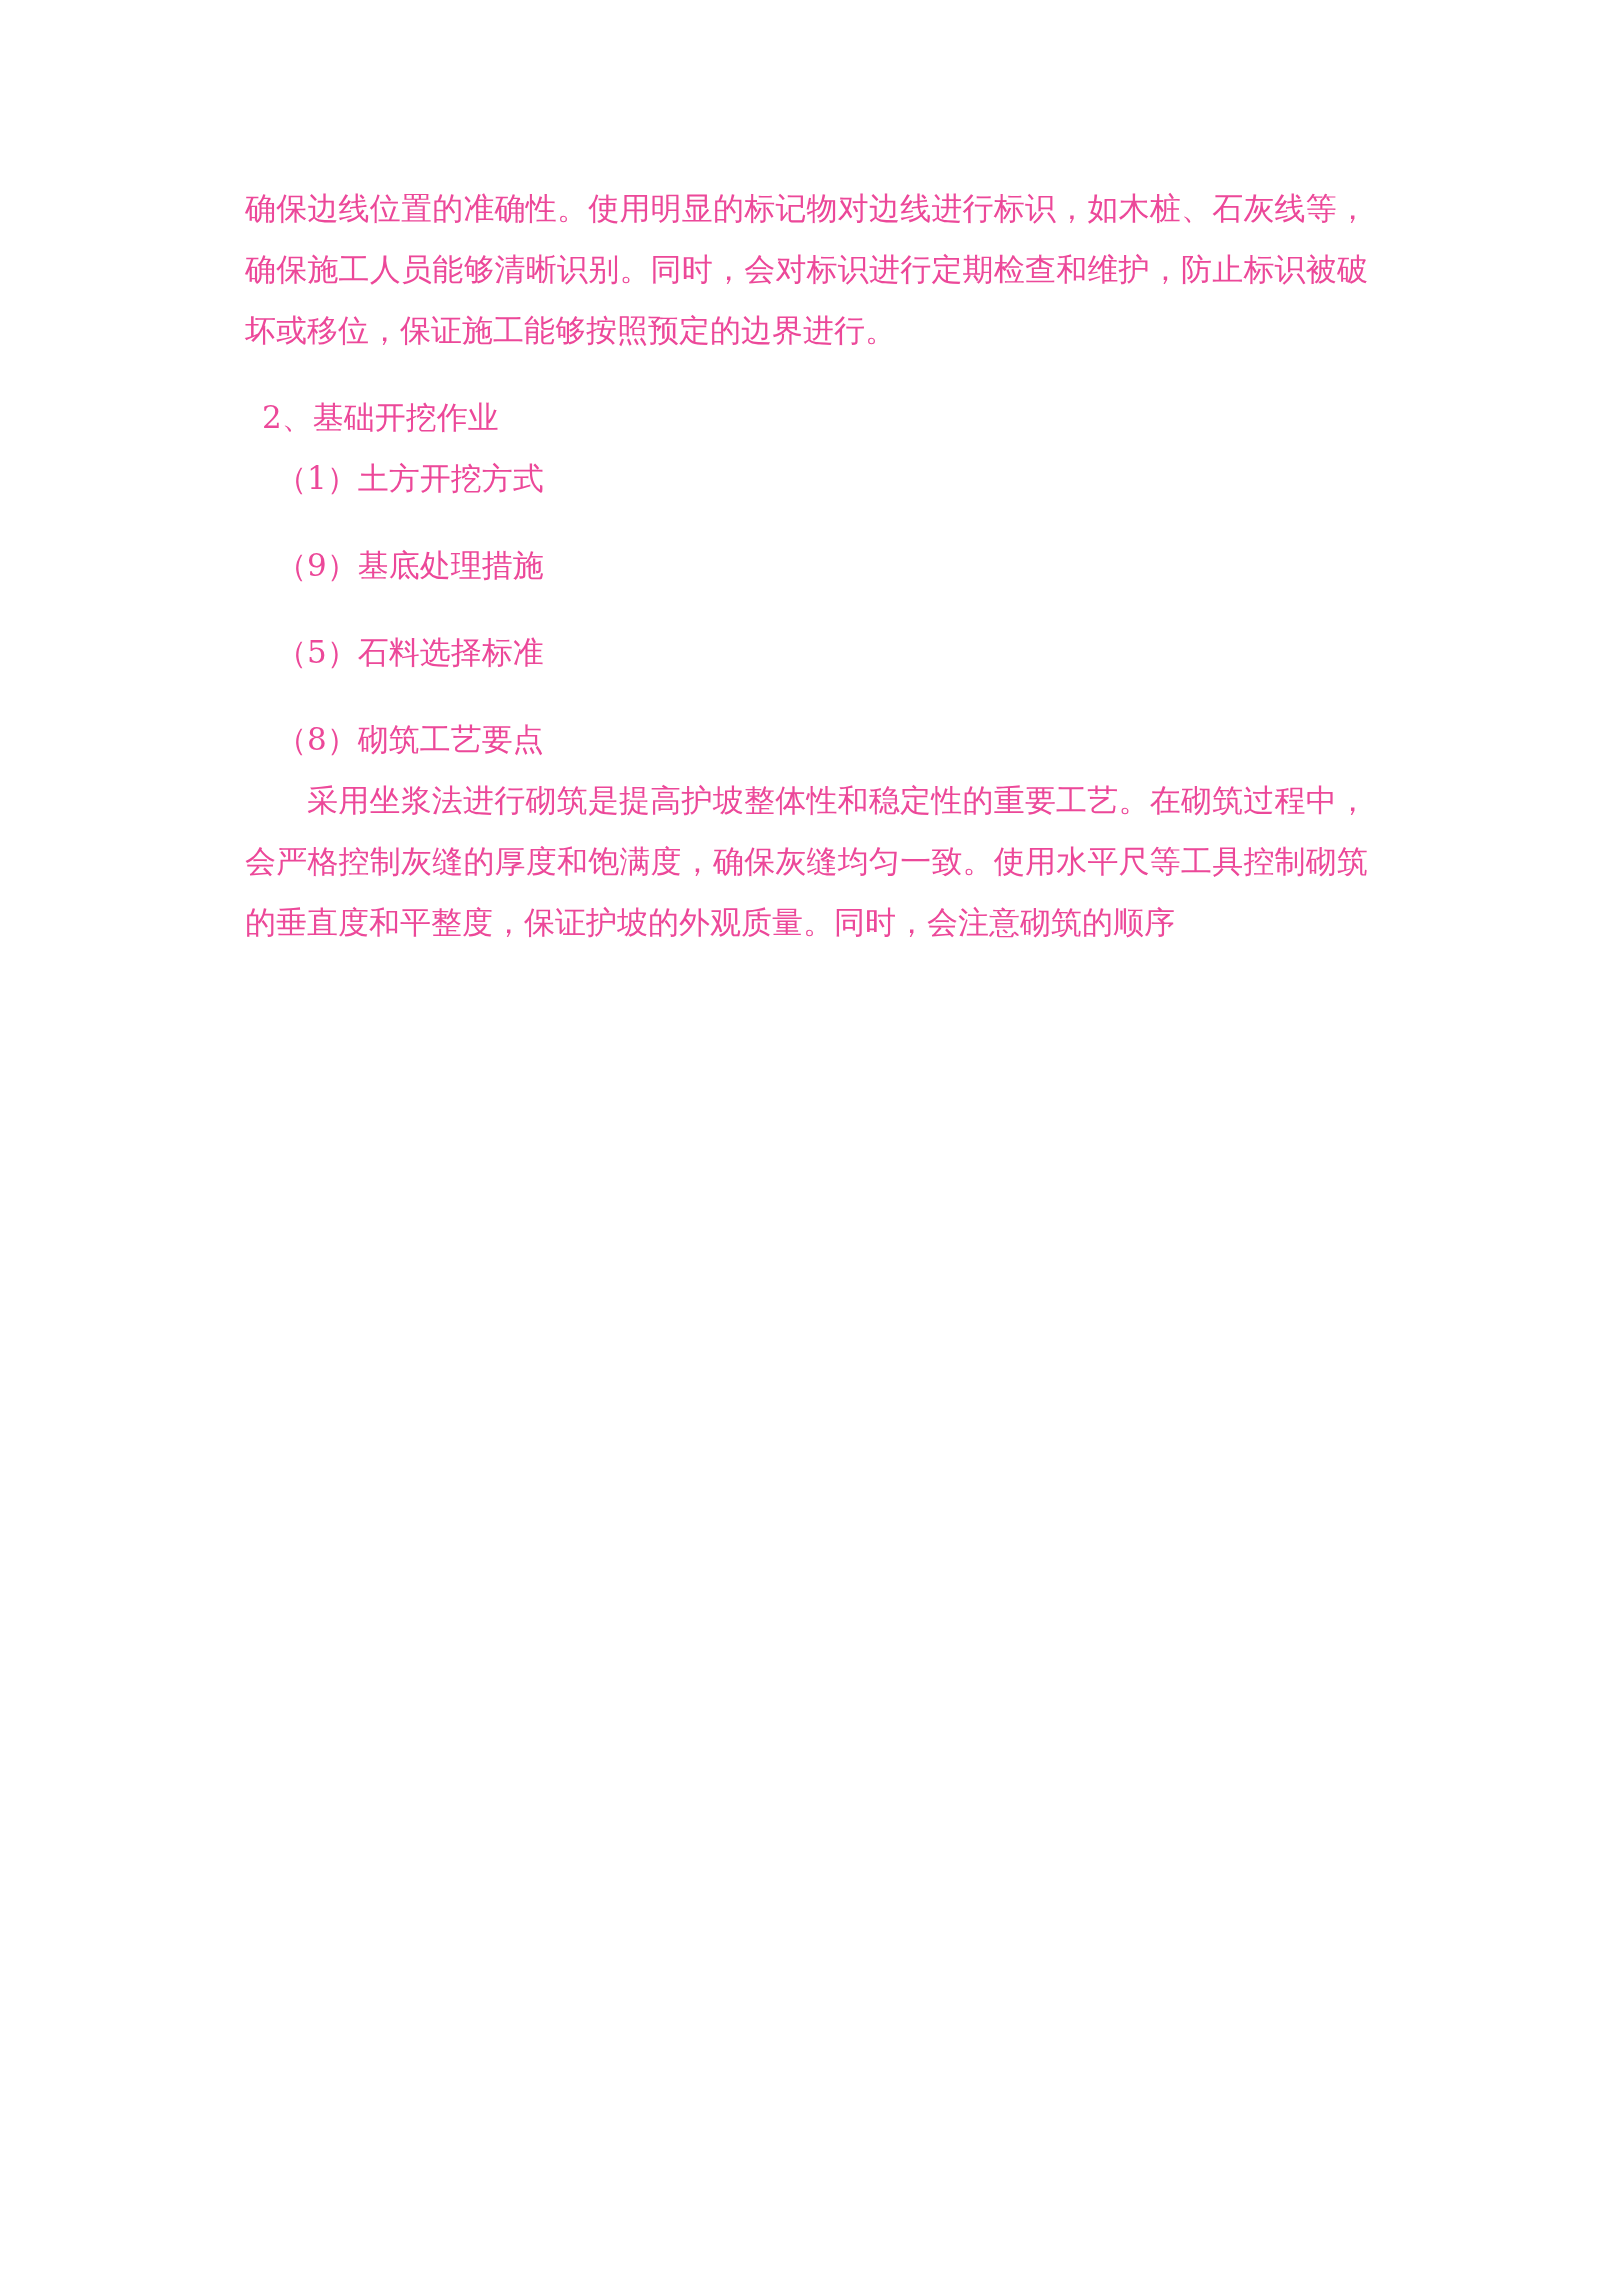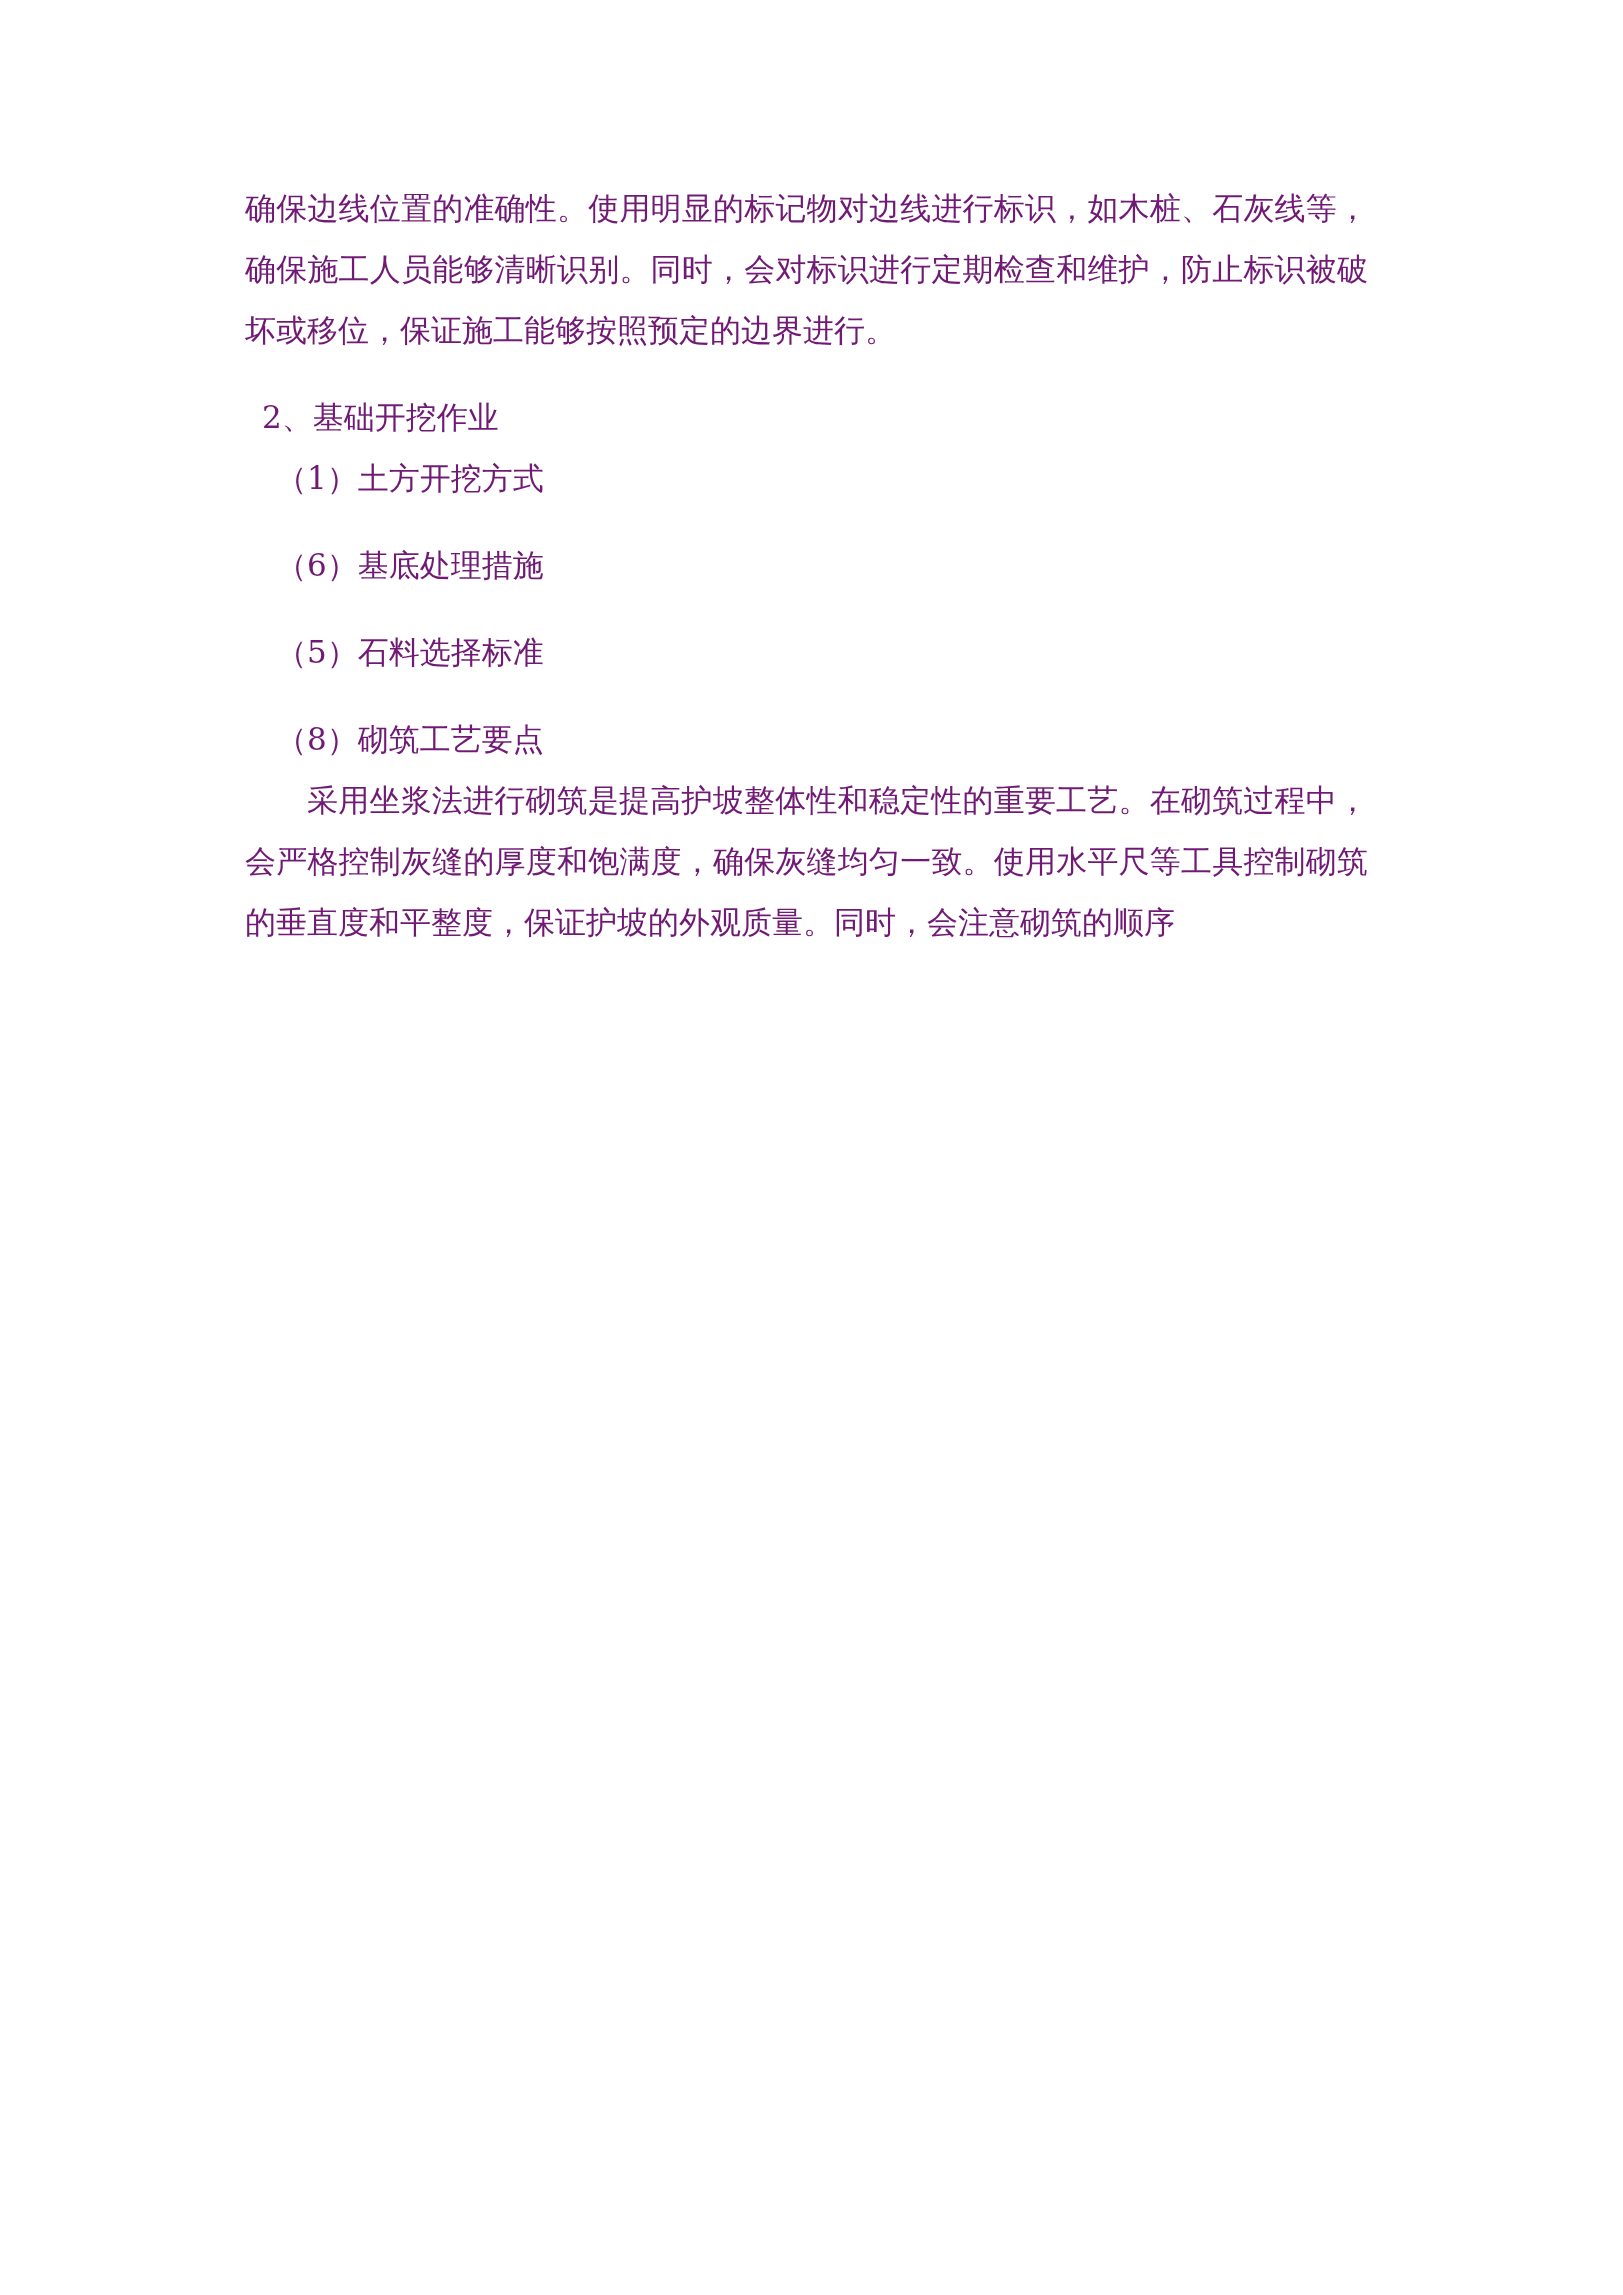--- a/index.html
+++ b/index.html
@@ -19,21 +19,21 @@
   .doc-body {
     position: absolute;
     left: 245px;
     top: 178px;
     width: 1123px;
   }
   .para {
     font-family: "DejaVu Serif", "Liberation Serif", serif;
     font-size: 31px;
     line-height: 61px;
-    color: #701a75;
+    color: #ec4899;
     text-align: justify;
     text-justify: inter-ideograph;
     margin: 0;
     letter-spacing: 0px;
     word-break: break-all;
     white-space: normal;
   }
   
   .para.cont {
     text-indent: 0;
@@ -63,21 +63,21 @@
 
     <div class="gap-md"></div>
 
     <p class="para head1">2、基础开挖作业</p>
 
     <p class="para head2">（1）土方开挖方式</p>
 
 
     <div class="gap-md"></div>
 
-    <p class="para head2">（6）基底处理措施</p>
+    <p class="para head2">（9）基底处理措施</p>
 
 
     <div class="gap-md"></div>
 
 
     <p class="para head2">（5）石料选择标准</p>
 
 
     <div class="gap-md"></div>
 

